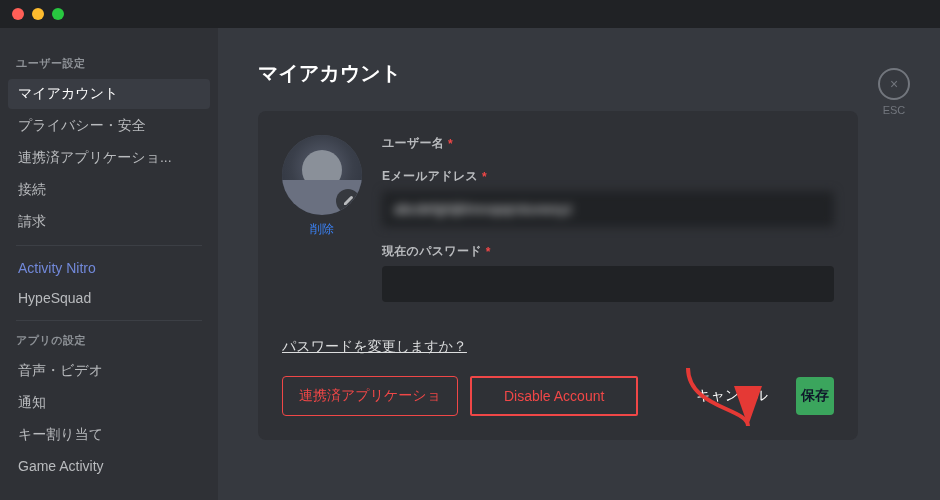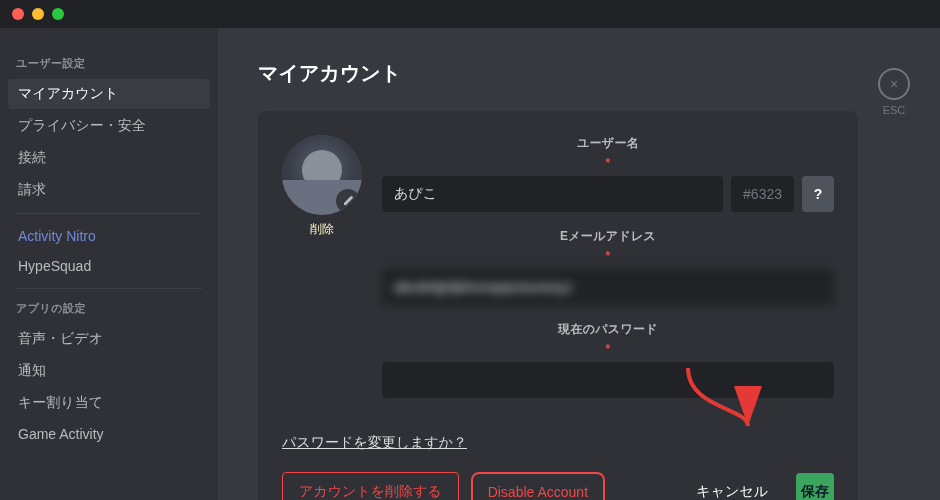--- a/index.html
+++ b/index.html
@@ -167,42 +167,41 @@
       border-radius: 50%;
       display: flex;
       align-items: center;
       justify-content: center;
       cursor: pointer;
       color: #b9bbbe;
       font-size: 11px;
     }
     .avatar-delete-label {
       font-size: 12px;
-      color: #fef9c3;
+      color: #3b82f6;
       cursor: pointer;
     }
 
     
     .form-fields {
       flex: 1;
     }
     .field-group {
       margin-bottom: 16px;
     }
     .field-label {
       font-size: 12px;
       font-weight: 700;
       color: #b9bbbe;
       text-transform: uppercase;
       letter-spacing: 0.3px;
       margin-bottom: 6px;
       display: flex;
       align-items: center;
       gap: 4px;
-      flex-direction: column;
     }
     .required-star {
       color: #f04747;
     }
     .username-row {
       display: flex;
       gap: 8px;
     }
     .username-input {
       flex: 1;
@@ -271,24 +270,24 @@
       padding: 10px 16px;
       background: transparent;
       border: 1px solid #f04747;
       border-radius: 4px;
       color: #f04747;
       font-size: 14px;
       cursor: pointer;
       font-weight: 500;
     }
     .btn-disable-account {
-      padding: 10px 15px;
+      padding: 10px 32px;
       background: transparent;
       border: 2px solid #f04747;
-      border-radius: 8px;
+      border-radius: 2px;
       color: #f04747;
       font-size: 14px;
       cursor: pointer;
       font-weight: 500;
     }
     .spacer { flex: 1; }
     .btn-cancel {
       padding: 10px 16px;
       background: transparent;
       border: none;
@@ -356,20 +355,21 @@
   <span class="titlebar-btn btn-maximize"></span>
 </div>
 
 <div class="app-body">
 
   <div class="sidebar">
     <div class="sidebar-section-label">ユーザー設定</div>
 
     <div class="sidebar-item active">マイアカウント</div>
     <div class="sidebar-item">プライバシー・安全</div>
+    <div class="sidebar-item">連携済アプリケーショ...</div>
     <div class="sidebar-item">接続</div>
     <div class="sidebar-item">請求</div>
 
     <div class="sidebar-divider"></div>
 
     <div class="sidebar-item nitro">Activity Nitro</div>
     <div class="sidebar-item">HypeSquad</div>
 
     <div class="sidebar-divider"></div>
 
@@ -401,25 +401,20 @@
           <div class="avatar-delete-label">削除</div>
         </div>
 
         <div class="form-fields">
 
           <div class="field-group">
             <div class="field-label">
               <span>ユーザー名</span>
               <span class="required-star">*</span>
             </div>
-            <div class="username-row">
-              <input class="username-input" type="text" value="あぴこ" style="">
-              <div class="discriminator-box">#6323</div>
-              <div class="help-btn">?</div>
-            </div>
           </div>
 
           <div class="field-group">
             <div class="field-label">
               <span>Eメールアドレス</span>
               <span class="required-star">*</span>
             </div>
             <input class="email-input email-blur" type="text" value="abcdefghijklmnopqrstuvwxyz" placeholder="●●●●●●●●●●●●●●●●●●●●" style="">
           </div>
 
@@ -429,21 +424,21 @@
               <span class="required-star">*</span>
             </div>
             <input class="password-input" type="password" style="">
           </div>
         </div>
       </div>
 
       <div class="change-pw-text">パスワードを変更しますか？</div>
 
       <div class="action-row">
-        <button class="btn-delete-account">アカウントを削除する</button>
+        <button class="btn-delete-account">連携済アプリケーショ</button>
         <button class="btn-disable-account">Disable Account</button>
         <div class="spacer"></div>
         <button class="btn-cancel">キャンセル</button>
         <button class="btn-save">保存</button>
       </div>
     </div>
 
     <div class="arrow-indicator">
       <svg class="arrow-svg" viewBox="0 0 120 80">
         <defs>

